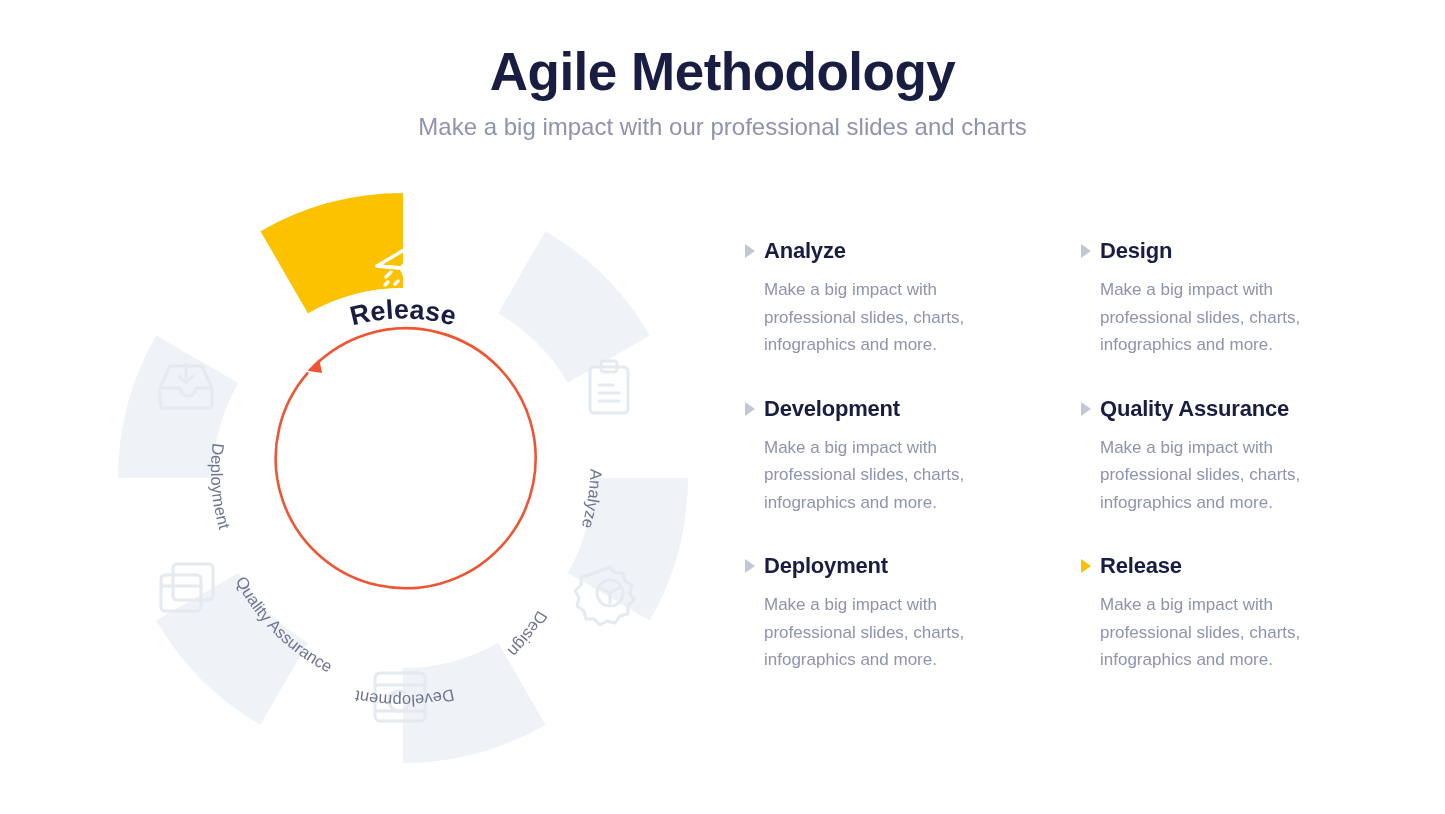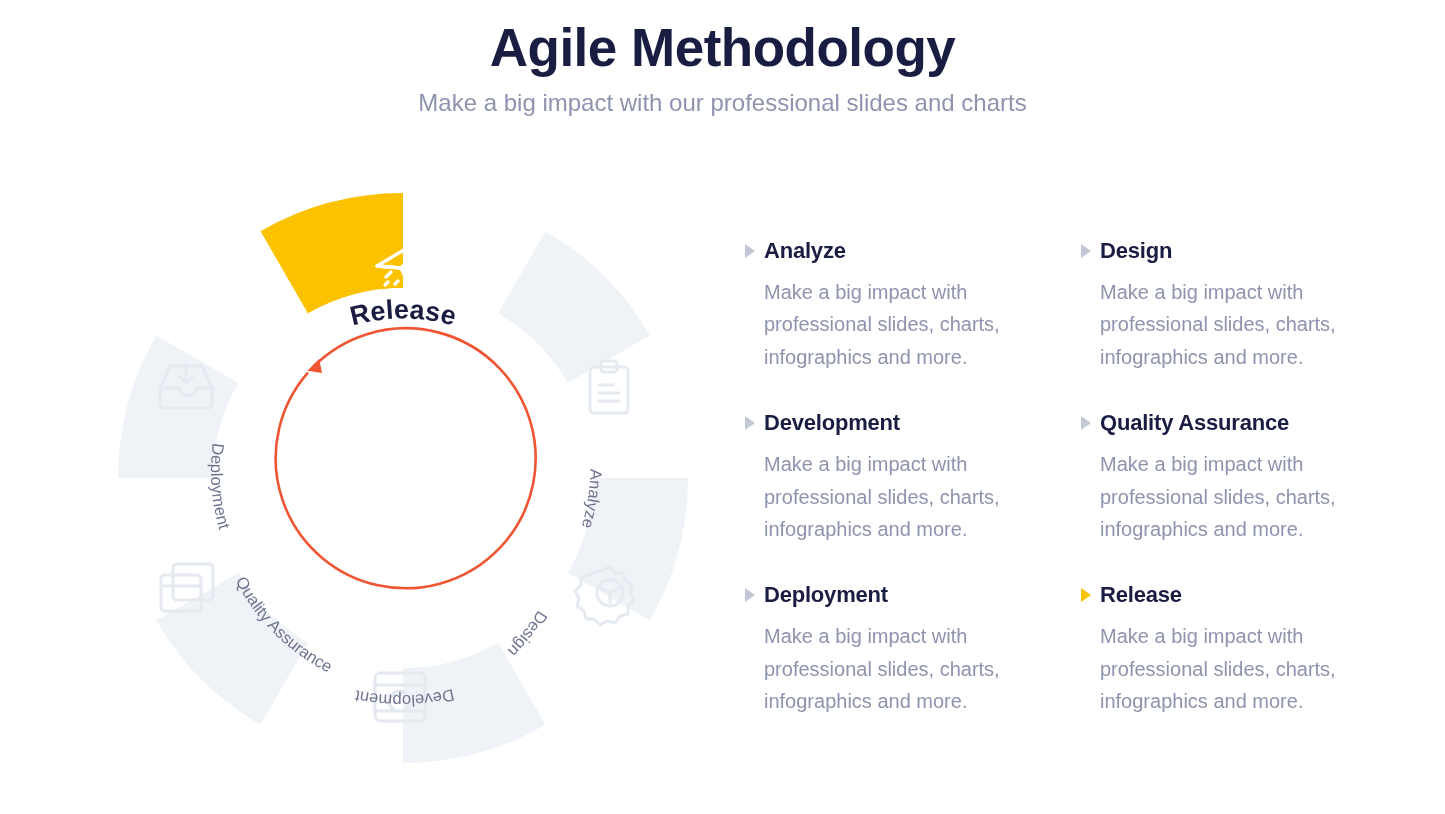--- a/index.html
+++ b/index.html
@@ -15,21 +15,21 @@
     position: relative;
   }
 
   
   .header {
     position: absolute;
     top: 0;
     left: 0;
     width: 1445px;
     text-align: center;
-    padding-top: 20px;
+    padding-top: 44px;
     box-sizing: border-box;
   }
   .title {
     font-size: 53px;
     font-weight: bold;
     color: #1a1d42;
     letter-spacing: -0.5px;
     line-height: 1.05;
     margin: 0;
   }
@@ -84,21 +84,21 @@
     border-left-color: #fcc200;
   }
   .legend-title {
     font-size: 22px;
     font-weight: bold;
     color: #1a1d42;
     letter-spacing: -0.2px;
     white-space: nowrap;
   }
   .legend-body {
-    font-size: 20px;
+    font-size: 17px;
     line-height: 1.62;
     color: #8e93ae;
     max-width: 245px;
     padding-left: 19px;
   }
 </style>
 </head>
 <body>
 
 <div class="header">

